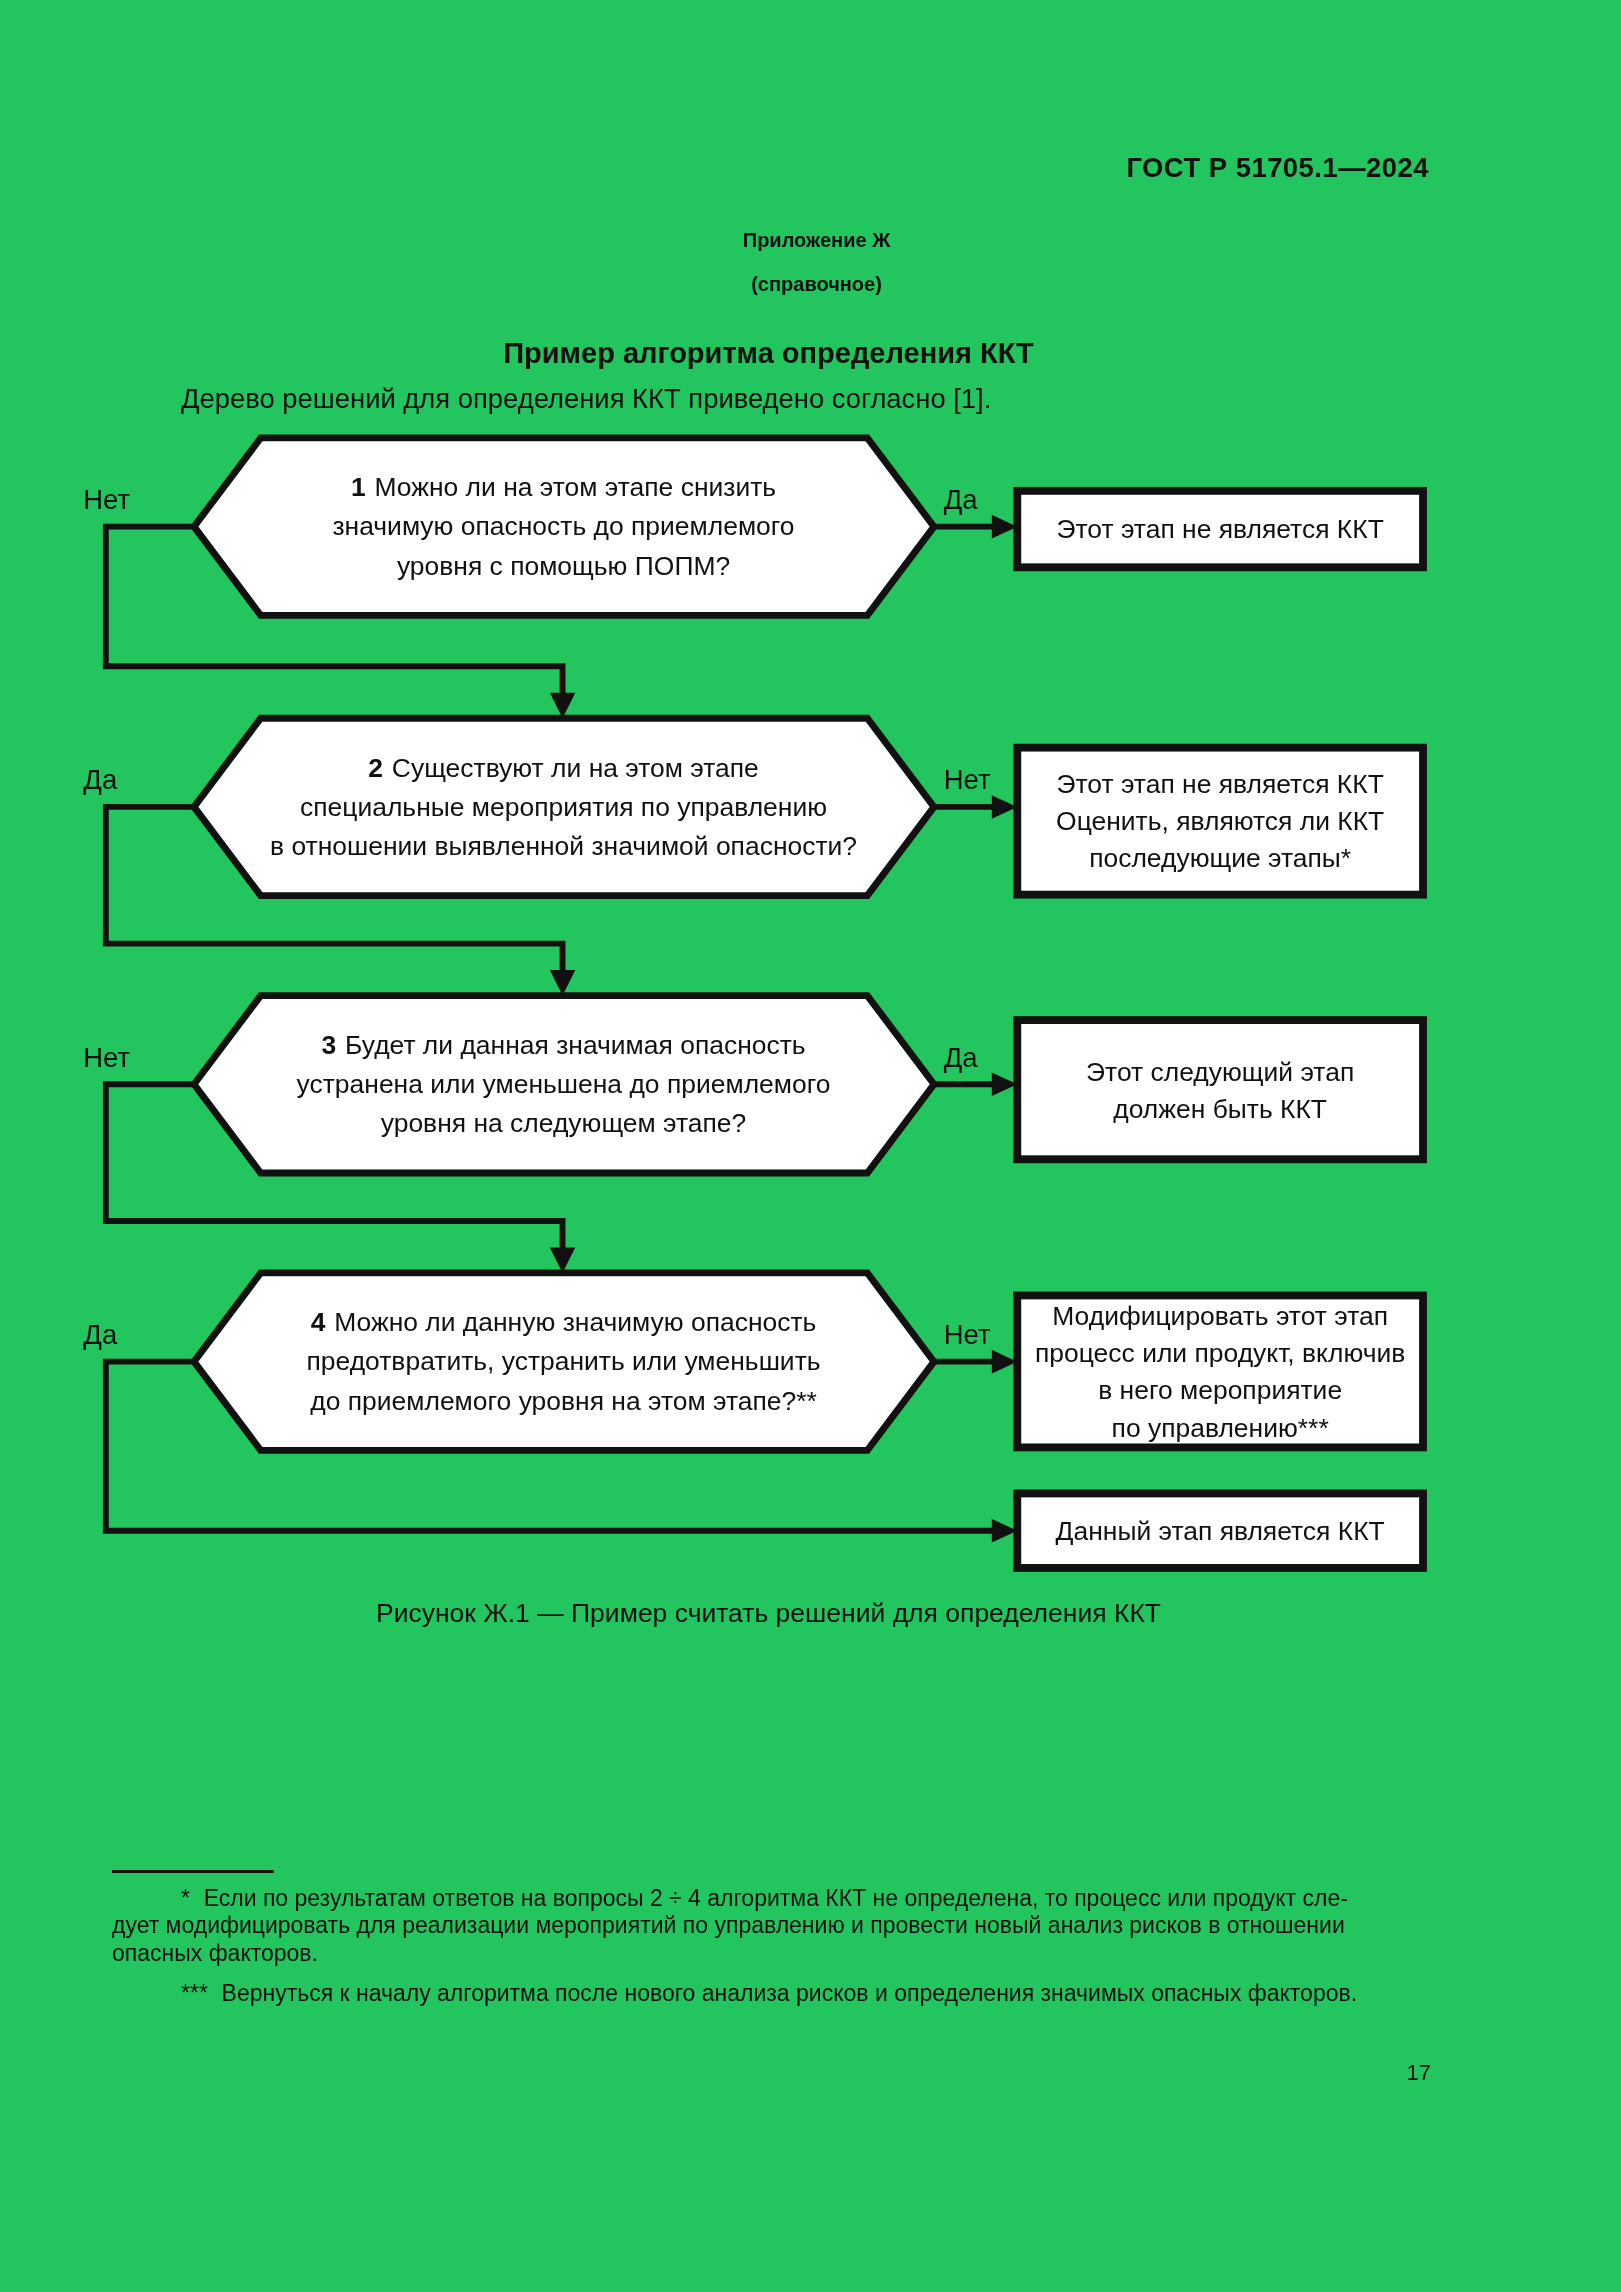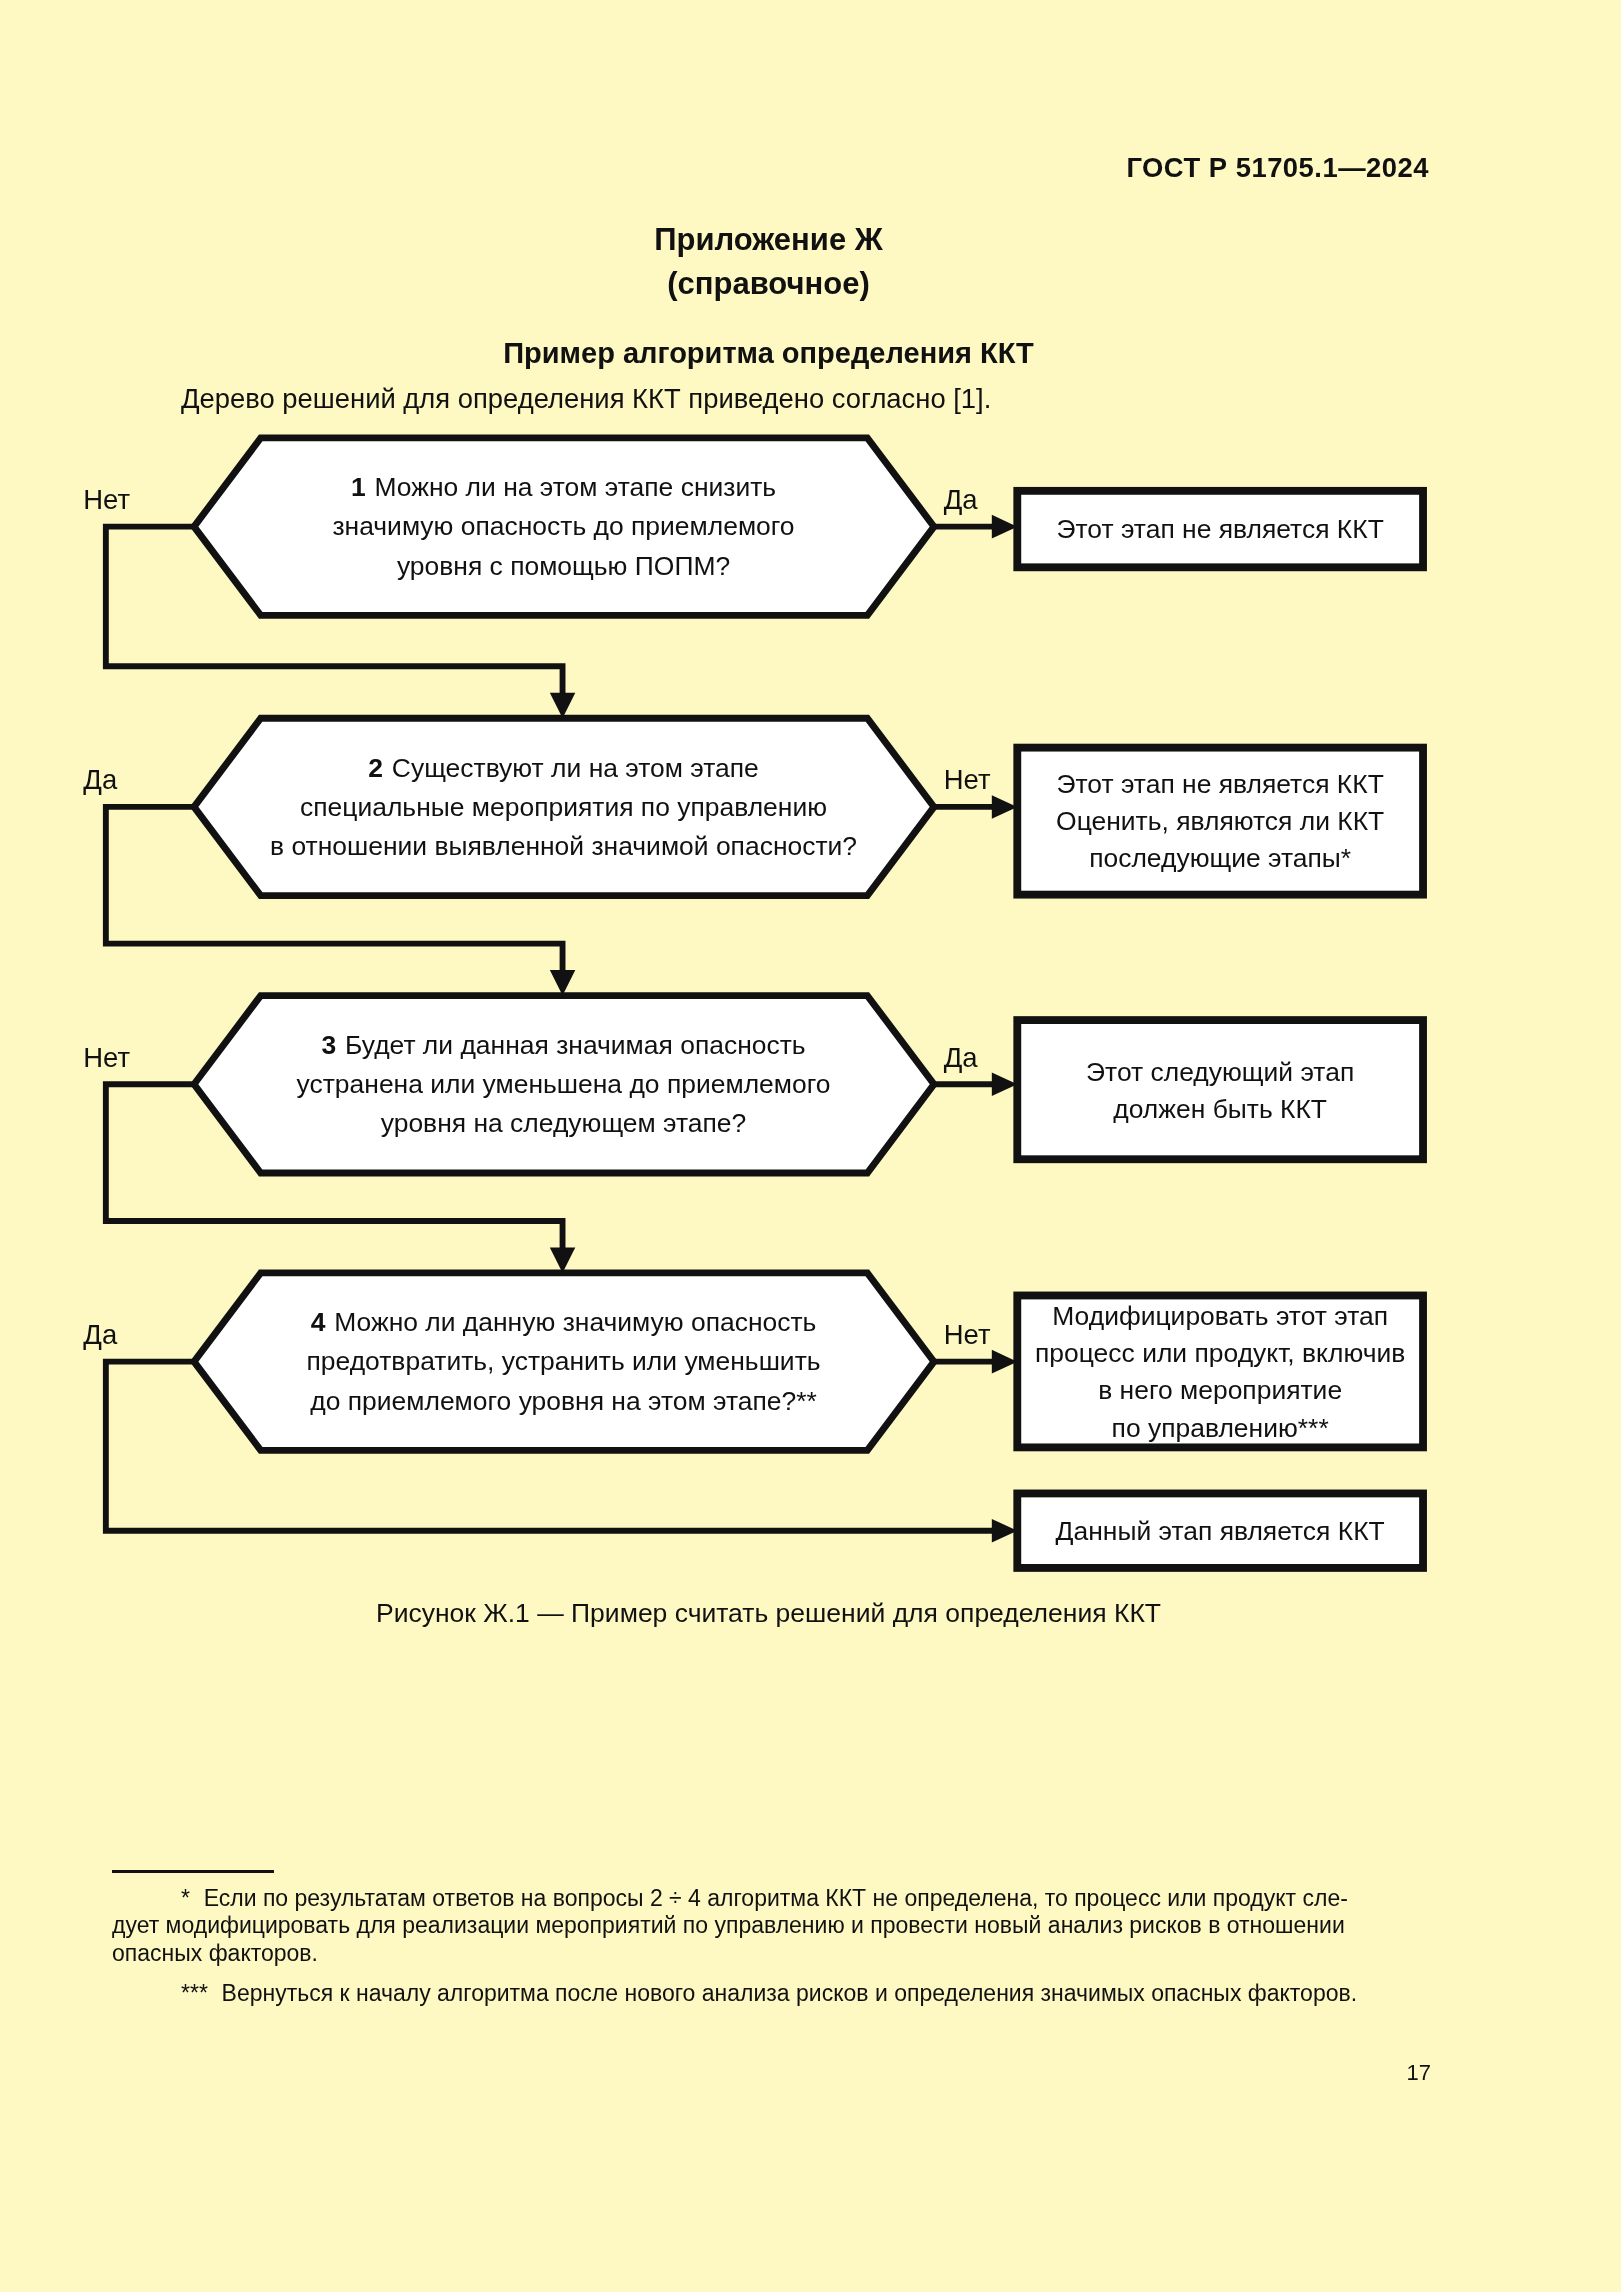--- a/index.html
+++ b/index.html
@@ -1,33 +1,33 @@
 <!DOCTYPE html>
 <html lang="ru"><head>
 <meta charset="utf-8">
 <style>
   html,body{margin:0;padding:0;background:#e8e8e8;}
   .page{
     position:relative;
     width:1621px;height:2293px;
     margin:0 auto;
-    background:#fef9c3;
+    background:#22c55e;
     font-family:"Liberation Sans", sans-serif;
     color:#111;
     overflow:hidden;
   }
   .abs{position:absolute;}
   .doc-header{
     top:152px;right:192px;
     font-size:27.4px;font-weight:bold;letter-spacing:0.5px;
   }
   .center-col{
     left:0;width:1537px;text-align:center;
   }
-  .appendix-block{top:218px;font-size:31px;font-weight:bold;line-height:44px;}
+  .appendix-block{top:218px;font-size:20px;font-weight:bold;line-height:44px;padding-left:48px;}
   .section-title{top:337px;font-size:29px;font-weight:bold;}
   .intro{
     top:383px;left:112px;width:1319px;
     font-size:27.4px;text-indent:69px;
   }
   .figure-caption{top:1598px;font-size:26.5px;}
   .footnotes{
     top:1870px;left:112px;width:1319px;
     font-size:23px;line-height:27.4px;
   }

